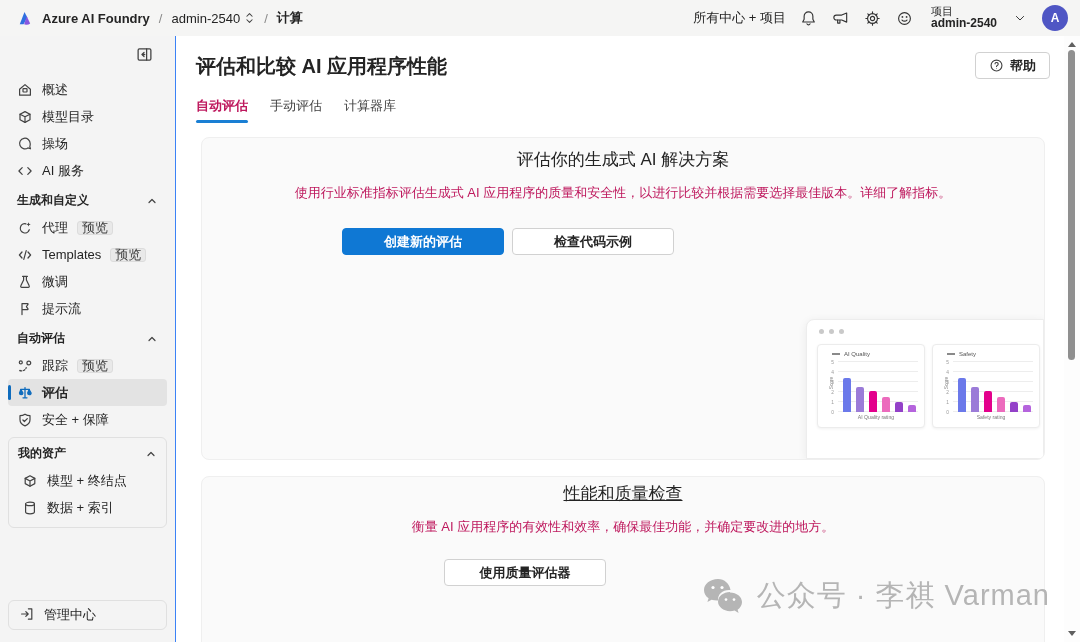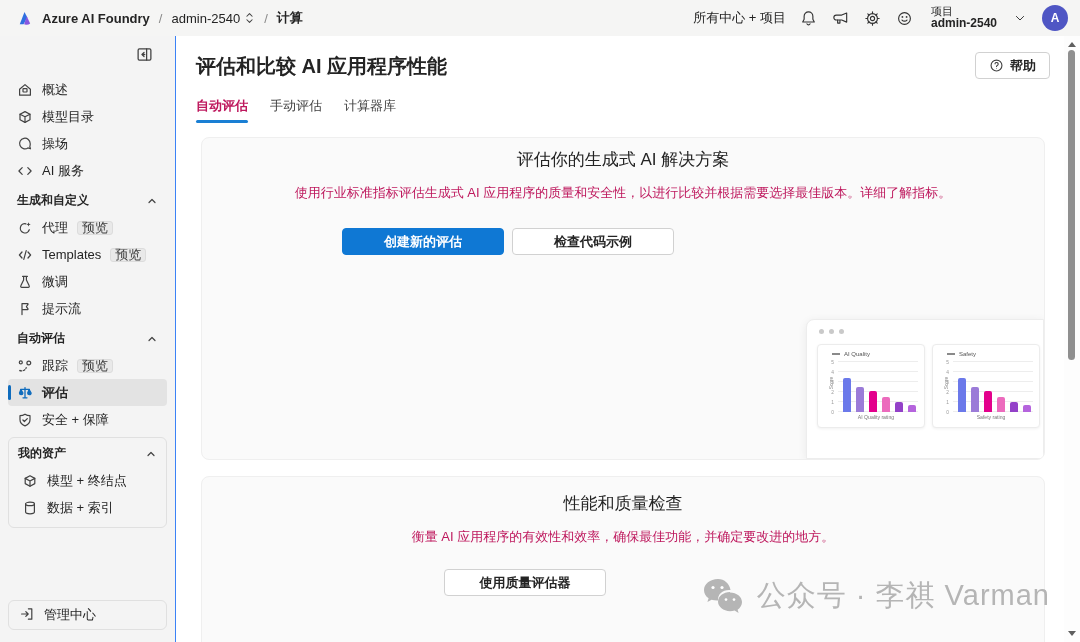--- a/index.html
+++ b/index.html
@@ -43,21 +43,21 @@
   .tabs { display:flex; gap:22px; margin:17px 0 0 18px; }
   .tab { font-size:13px; padding-bottom:8px; position:relative; cursor:pointer; color:#424242; }
   .tab.active { font-weight:700; color:#be185d; }
   .tab.active::after { content:""; position:absolute; left:0; right:0; bottom:0; height:3px; border-radius:2px; background:#1a7fd4; }
 
   .card { position:relative; margin:14px 35px 16px 23px; background:#fafafa; border:1px solid #efefef; border-radius:8px; overflow:hidden; }
   .card1 { height:323px; }
   .card2 { height:300px; }
   .card-title { text-align:center; font-size:17px; color:#242424; padding-top:0; }
   .card1 .card-title { margin-top:10px; }
-  .card2 .card-title { margin-top:15px; }
+  .card2 .card-title { margin-top:5px;text-decoration:underline; }
   .card-desc { text-align:center; font-size:13px; color:#be185d; margin-top:13px; }
   .btn-row { display:flex; gap:8px; margin-top:26px; margin-left:140px; }
   .btn-row2 { display:flex; justify-content:center; margin-top:23px; transform:translateX(-98px); }
   .btn { height:27px; min-width:162px; padding:0 18px; border-radius:4px; font-size:13px; font-weight:700; display:flex; align-items:center; justify-content:center; cursor:pointer; font-family:inherit; }
   .btn-primary { background:#0f78d4; border:1px solid #0f78d4; color:#fff; }
   .btn-secondary { background:#fff; border:1px solid #d1d1d1; color:#242424; }
 
   
   .illus { position:absolute; right:0; bottom:0; width:238px; height:140px; background:#fff; border:1px solid #ededed; border-radius:8px 0 0 0; box-shadow:0 2px 10px rgba(0,0,0,0.07); }
   .illus-dots { position:absolute; left:12px; top:9px; display:flex; gap:5px; }

